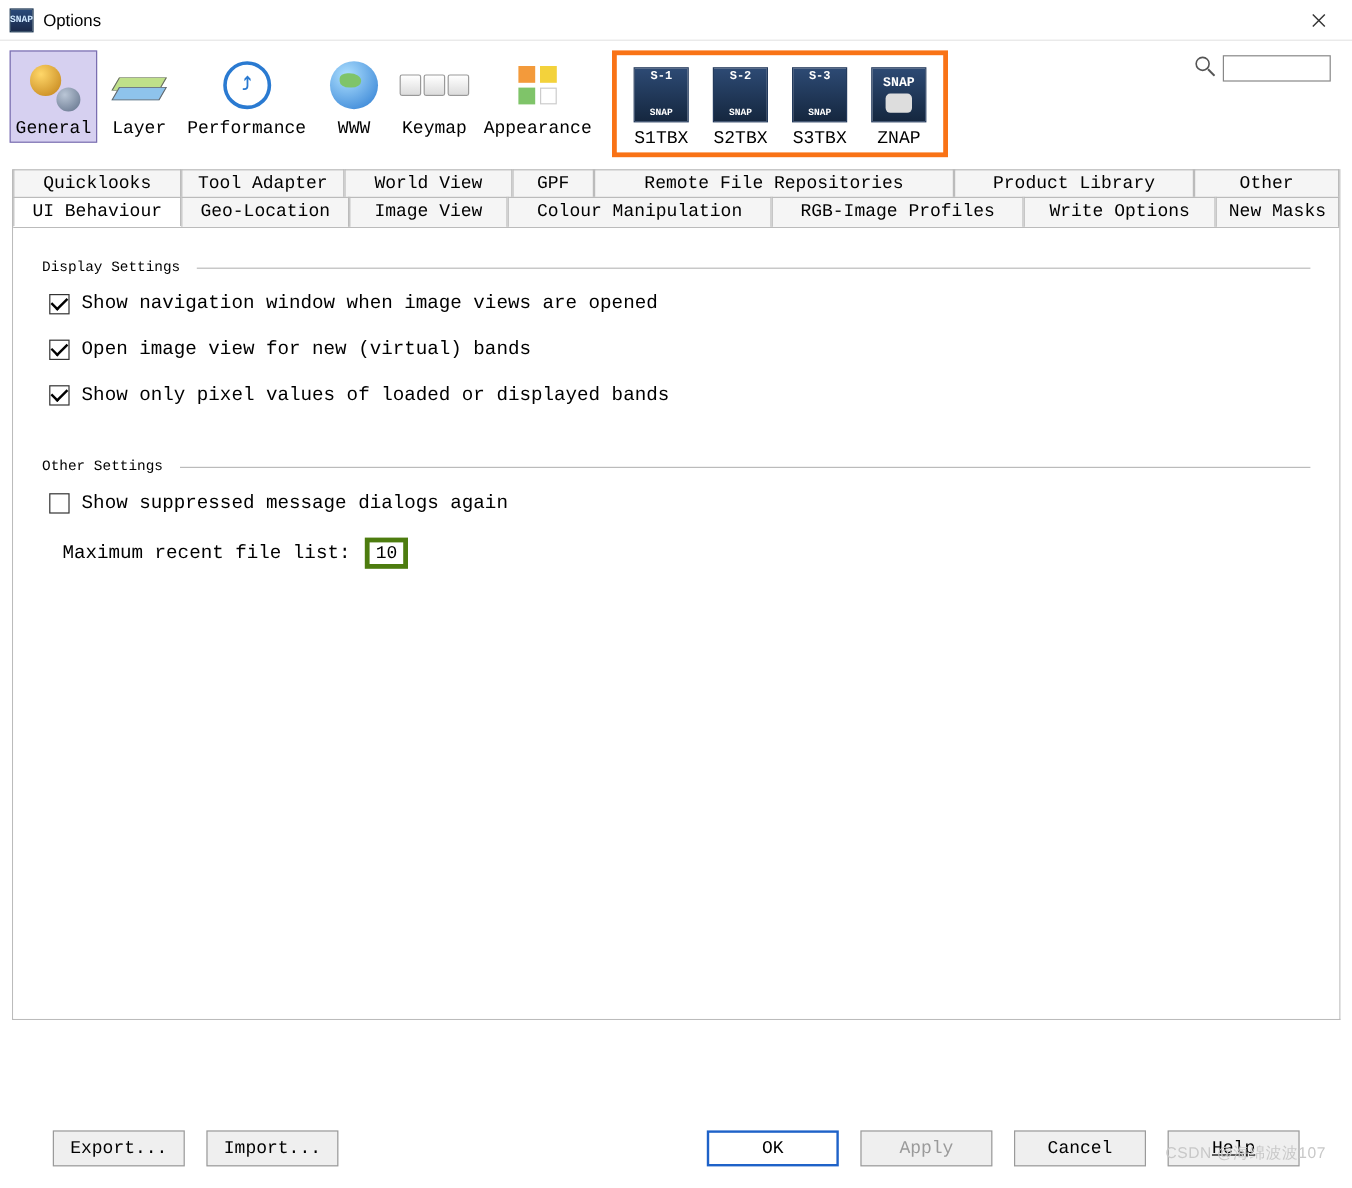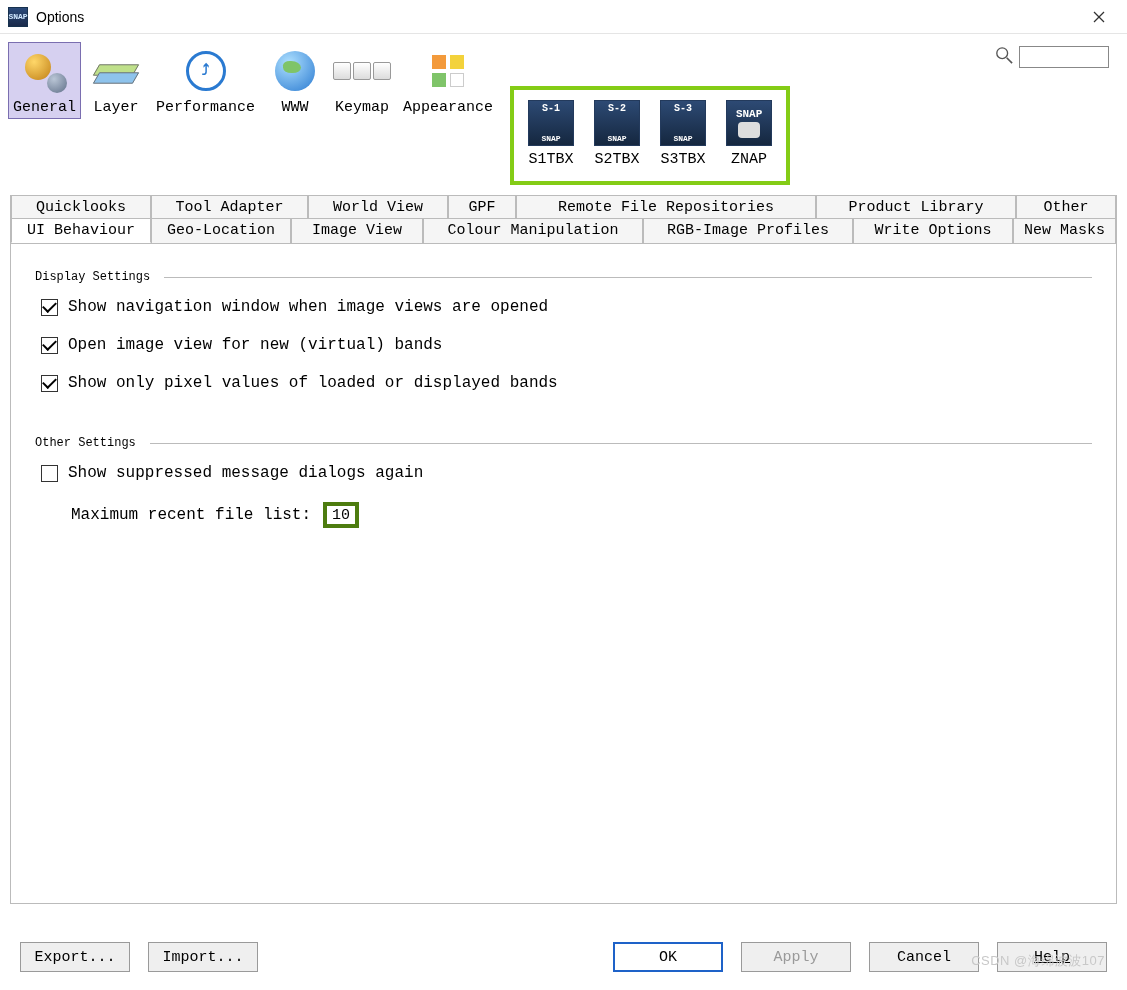--- a/index.html
+++ b/index.html
@@ -55,26 +55,25 @@
     cursor:default;
   }
   .cat-btn .ic { width:48px;height:48px;display:flex;align-items:center;justify-content:center; }
   .cat-btn .lbl { font-size:15px; margin-top:4px; white-space:nowrap; }
   .cat-btn.selected {
     background:#d6d0f0;
     border:1px solid #7a6eb0;
     text-align:right;
   }
   .highlight-box {
-    border:4px solid #84cc16;
-    padding:4px 6px 10px 6px;
+    border:4px solid #f97316;
+    padding:4px 6px 0 6px;
     display:flex;
     gap:4px;
     margin-left:8px;
-    margin-top:44px;
   }
   .search-area{
     margin-left:auto;
     display:flex;align-items:flex-start;gap:6px;
     padding-top:4px;
     padding-right:10px;
   }
   .search-area input{
     width:90px;height:22px;
     border:1px solid #888;
@@ -132,30 +131,30 @@
   .chk{
     width:17px;height:17px;border:1px solid #333;background:#fff;
     display:flex;align-items:center;justify-content:center;
   }
   .chk.checked::after{
     content:"";
     width:11px;height:6px;
     border-left:2px solid #000;border-bottom:2px solid #000;
     transform:rotate(-45deg) translate(1px,-1px);
   }
-  .field-row{display:flex;align-items:center;gap:12px;margin:10px 0 0 36px;font-size:16px;}
+  .field-row{display:flex;align-items:center;gap:12px;margin:10px 0 0 17px;font-size:16px;}
   .field-row input{
     width:36px;height:26px;border:4px solid #4d7c0f;text-align:center;font-family:inherit;font-size:15px;
   }
 
   
   .btn-bar{
     position:absolute;left:0;right:0;bottom:18px;
     display:flex;align-items:center;
-    padding:0 20px;
+    padding:0 44px;
     gap:18px;
   }
   .btn-bar .spacer{flex:1;}
   button.win{
     min-width:110px;height:30px;
     font-family:inherit;font-size:15px;
     background:#efefef;border:1px solid #9a9a9a;
     padding:0 10px;
     cursor:default;
     text-align:center;
@@ -306,21 +305,21 @@
       <circle cx="8" cy="8" r="6" fill="none" stroke="#555" stroke-width="1.5"></circle>
       <line x1="13" y1="13" x2="19" y2="19" stroke="#555" stroke-width="1.8"></line>
     </svg>
     <input type="text" placeholder="" style="">
   </div>
 </div>
 
 <div class="tab-area">
   <div class="tab-row top">
     <div class="tab" style="width:140px">Quicklooks</div>
-    <div class="tab" style="width:157px">Tool Adapter</div>
+    <div class="tab" style="width:136px">Tool Adapter</div>
     <div class="tab" style="width:140px">World View</div>
     <div class="tab" style="width:68px">GPF</div>
     <div class="tab" style="width:300px">Remote File Repositories</div>
     <div class="tab" style="width:200px">Product Library</div>
     <div class="tab" style="flex:1">Other</div>
   </div>
   <div class="tab-row bottom">
     <div class="tab active" style="width:140px">UI Behaviour</div>
     <div class="tab" style="width:140px">Geo-Location</div>
     <div class="tab" style="width:132px">Image View</div>

